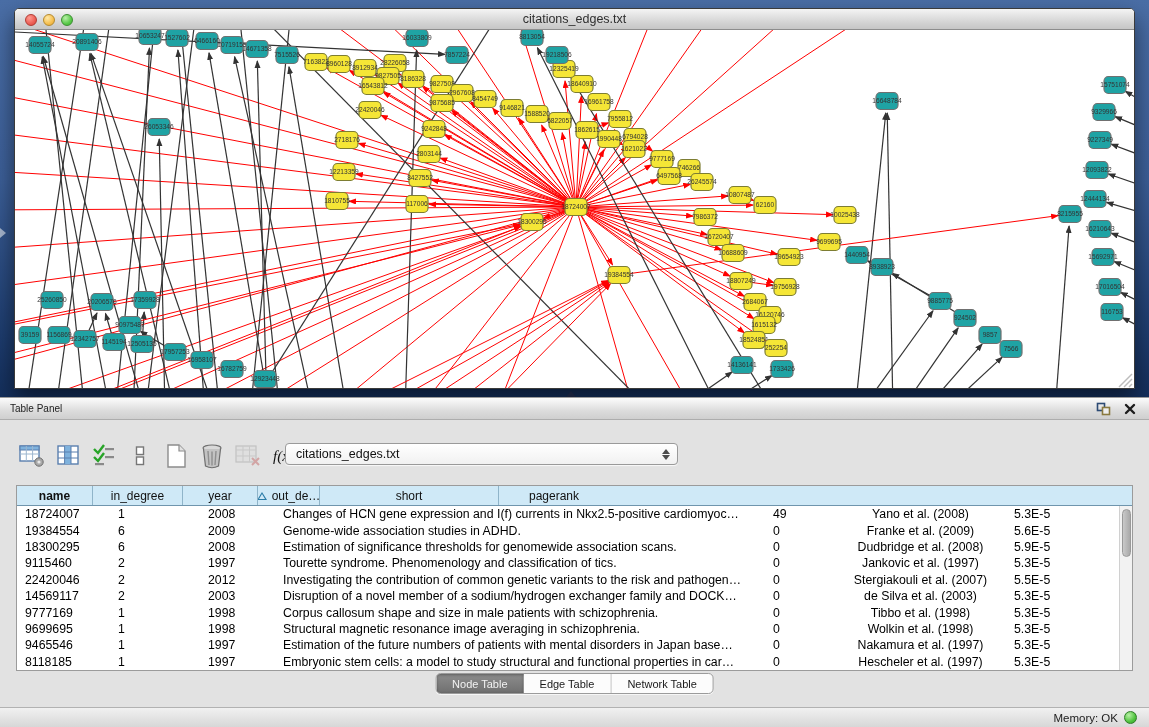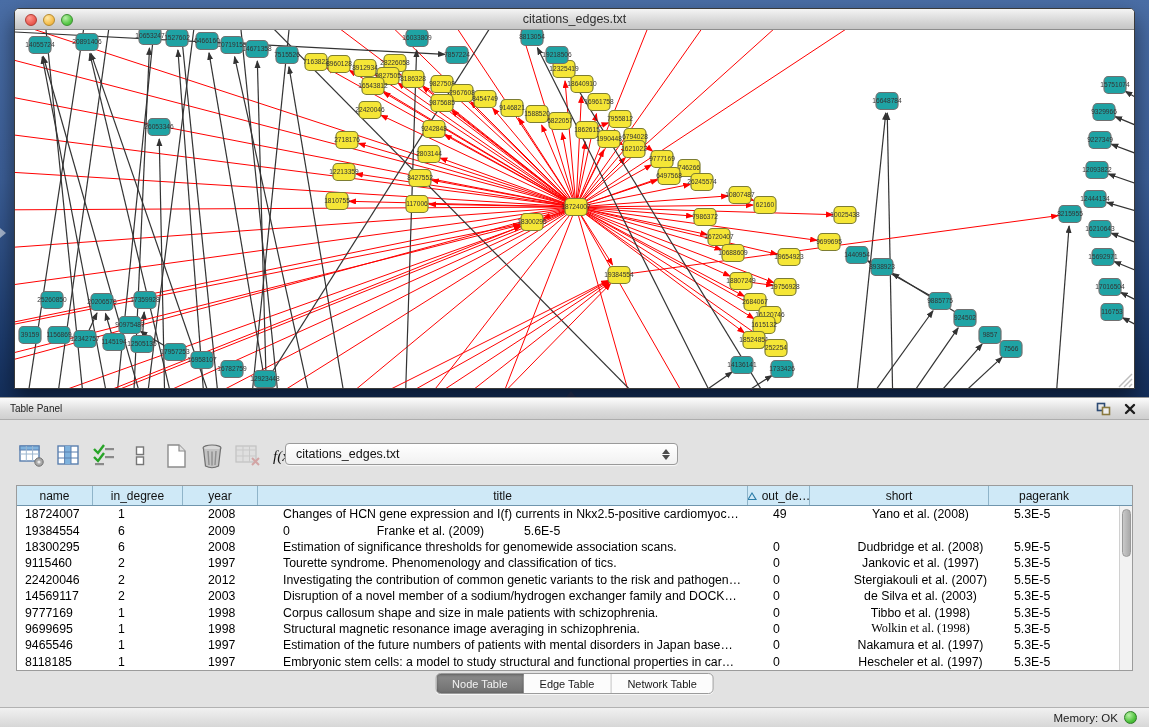--- a/index.html
+++ b/index.html
@@ -732,31 +732,28 @@
       <span>citations_edges.txt</span>
       <span id="combo-arrows">
           <i class="up"></i>
           <i class="dn"></i>
         </span>
     </div>
   </div>
 
   <div id="table-wrap">
     <div id="thead">
-        <div class="th" style="width: 76px;">
+        <div class="th" style="width: 76px; font-weight: bold;">
           <span>name</span>
         </div>
         <div class="th" style="width: 90px;">
           <span>in_degree</span>
         </div>
         <div class="th" style="width: 75px;">
           <span>year</span>
-        </div>
-        <div class="th" style="width: 490px;">
-          <span>title</span>
         </div>
         <div class="th" style="width: 62px;">
           <span class="sort-tri"></span>
           <span>out_de…</span>
         </div>
         <div class="th" style="width: 179px; text-align: center;">
           <span>short</span>
         </div>
         <div class="th" style="width: 110px;">
           <span>pagerank</span>
@@ -769,20 +766,21 @@
           <div class="td c-year" style="width: 75px;">2008</div>
           <div class="td c-title" style="width: 490px;">Changes of HCN gene expression and I(f) currents in Nkx2.5-positive cardiomyoc…</div>
           <div class="td c-out" style="width: 62px;">49</div>
           <div class="td c-short" style="width: 179px;">Yano et al. (2008)</div>
           <div class="td c-pr" style="width: 110px;">5.3E-5</div>
         </div>
         <div class="tr">
           <div class="td c-name" style="width: 97px;">19384554</div>
           <div class="td c-deg" style="width: 90px;">6</div>
           <div class="td c-year" style="width: 75px;">2009</div>
+          <div class="td c-title" style="width: 490px;">Genome-wide association studies in ADHD.</div>
           <div class="td c-out" style="width: 62px;">0</div>
           <div class="td c-short" style="width: 179px;">Franke et al. (2009)</div>
           <div class="td c-pr" style="width: 110px;">5.6E-5</div>
         </div>
         <div class="tr">
           <div class="td c-name" style="width: 97px;">18300295</div>
           <div class="td c-deg" style="width: 90px;">6</div>
           <div class="td c-year" style="width: 75px;">2008</div>
           <div class="td c-title" style="width: 490px;">Estimation of significance thresholds for genomewide association scans.</div>
           <div class="td c-out" style="width: 62px;">0</div>
@@ -824,21 +822,21 @@
           <div class="td c-out" style="width: 62px;">0</div>
           <div class="td c-short" style="width: 179px;">Tibbo et al. (1998)</div>
           <div class="td c-pr" style="width: 110px;">5.3E-5</div>
         </div>
         <div class="tr">
           <div class="td c-name" style="width: 97px;">9699695</div>
           <div class="td c-deg" style="width: 90px;">1</div>
           <div class="td c-year" style="width: 75px;">1998</div>
           <div class="td c-title" style="width: 490px;">Structural magnetic resonance image averaging in schizophrenia.</div>
           <div class="td c-out" style="width: 62px;">0</div>
-          <div class="td c-short" style="width: 179px; font-family: Liberation Serif, serif;">Wolkin et al. (1998)</div>
+          <div class="td c-short" style="width: 179px;">Wolkin et al. (1998)</div>
           <div class="td c-pr" style="width: 110px;">5.3E-5</div>
         </div>
         <div class="tr">
           <div class="td c-name" style="width: 97px;">9465546</div>
           <div class="td c-deg" style="width: 90px;">1</div>
           <div class="td c-year" style="width: 75px;">1997</div>
           <div class="td c-title" style="width: 490px;">Estimation of the future numbers of patients with mental disorders in Japan base…</div>
           <div class="td c-out" style="width: 62px;">0</div>
           <div class="td c-short" style="width: 179px;">Nakamura et al. (1997)</div>
           <div class="td c-pr" style="width: 110px;">5.3E-5</div>

